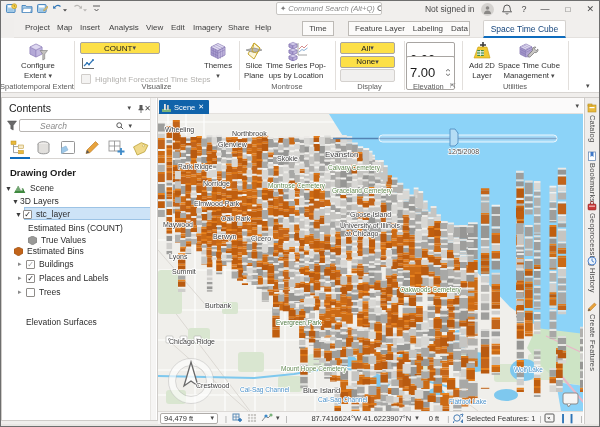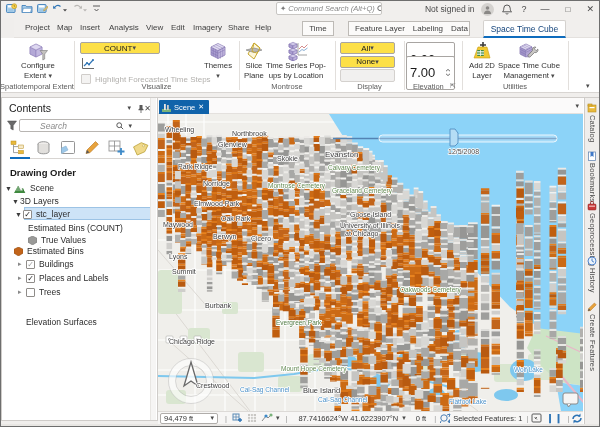--- a/index.html
+++ b/index.html
@@ -551,21 +551,21 @@
         <rect x="1" y="1" width="8" height="8" fill="#c8c6c3"></rect>
         <path d="M1 3.6h8M1 6.3h8M3.6 1v8M6.3 1v8" stroke="#fff" stroke-width=".8"></path>
       </svg>
 <svg width="12" height="10" viewBox="0 0 12 10" style="margin-left:4px">
         <path d="M1 8l4-5 2 2 4-4" stroke="#8a8a8a" stroke-width="1" fill="none"></path>
         <circle cx="5" cy="3" r="1.6" fill="#3e8ac8"></circle>
         <circle cx="10" cy="2" r="1.6" fill="#7ab27a"></circle>
       </svg>
 <span class="chev" style="margin-left:3px">▾</span>
 <span style="margin-left:6px;color:#9a9a9a">|</span>
-<span style="margin-left:11px">87.7416624°W 41.6223907°N</span>
+<span style="margin-left:24px">87.7416624°W 41.6223907°N</span>
 <span class="chev" style="margin-left:4px">▾</span>
 <span style="margin-left:10px">0 ft</span>
 <span style="margin-left:8px;color:#9a9a9a">|</span>
 <svg width="12" height="10" viewBox="0 0 12 10" style="margin-left:3px">
         <circle cx="5" cy="5" r="3.2" fill="none" stroke="#4a7fb5" stroke-width="1"></circle>
         <path d="M8 2l3-1-1 3M2 8l-1 3 0-1" stroke="#4a7fb5" stroke-width="1" fill="none"></path>
         <path d="M8.5 8.5L11 6l0 5z" fill="#4a7fb5"></path>
       </svg>
 <span style="margin-left:2px">Selected Features: 1</span>
 <span style="margin-left:4px;color:#9a9a9a">|</span>

